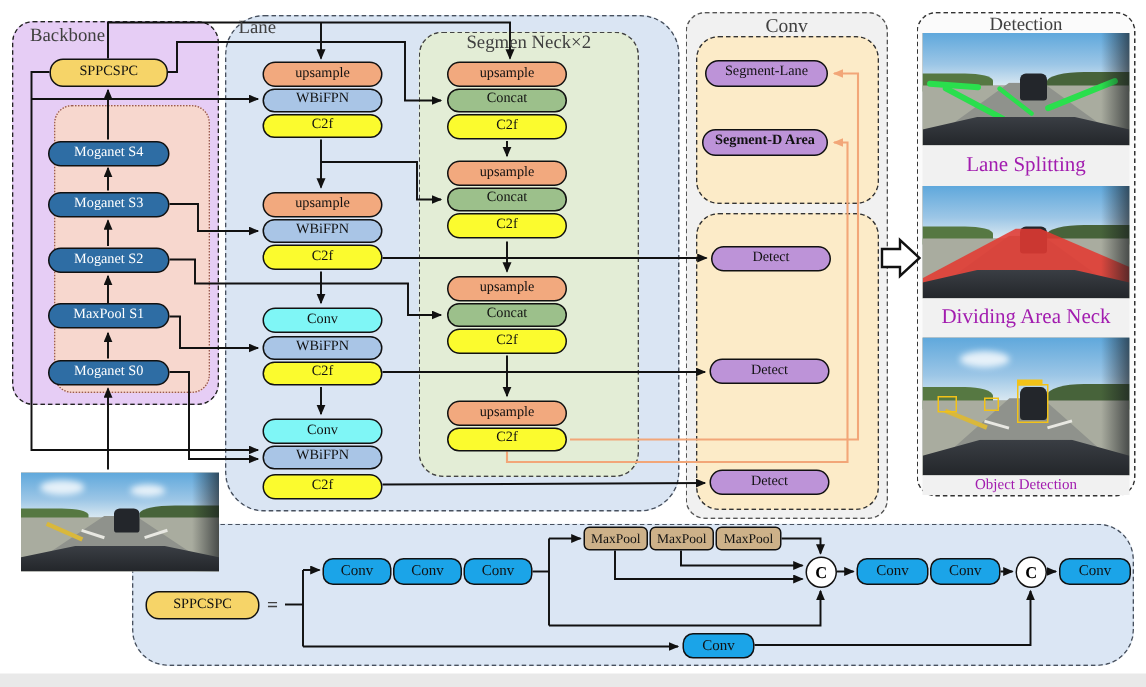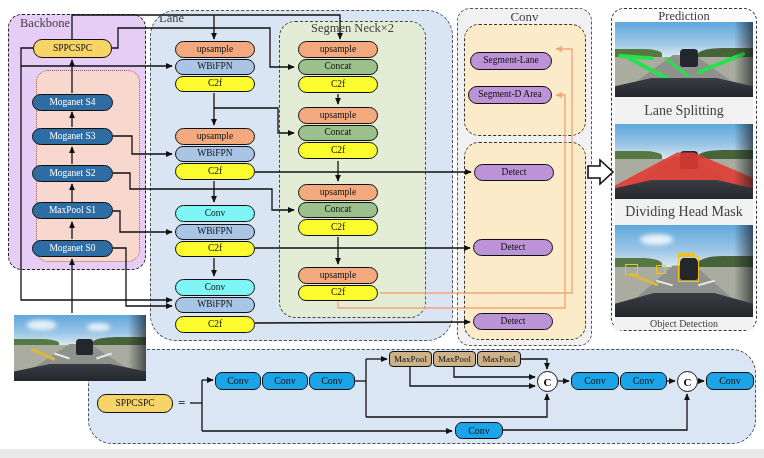--- a/index.html
+++ b/index.html
@@ -40,21 +40,21 @@
   .scene .hood{position:absolute;left:0;bottom:0;width:100%;height:26%;background:linear-gradient(#3A3E44,#23262A);
                clip-path:polygon(0 45%,28% 0,72% 0,100% 45%,100% 100%,0 100%);}
   .scene .streak{position:absolute;right:0;top:0;width:14%;height:100%;
                  background:linear-gradient(to left,rgba(20,24,28,.65),rgba(20,24,28,0));}
   .gline{position:absolute;background:#2ADF4D;border-radius:2px;}
   .mask-red{position:absolute;left:0;top:0;width:100%;height:100%;background:#E23A32;opacity:.88;
             clip-path:polygon(45% 38%,57% 38%,100% 72%,100% 92%,0 92%,0 82%);}
   .ybox{position:absolute;border:1.6px solid #F2C218;box-sizing:border-box;}
   .ytag{position:absolute;background:#F2C218;height:4px;}
   .plabel{position:absolute;background:#F1F1F1;display:flex;align-items:center;justify-content:center;
-          color:#404040;z-index:3;}
+          color:#a21caf;z-index:3;}
   .flowarrow{position:absolute;z-index:4;}
   .footer{position:absolute;left:0;top:449px;width:764px;height:9px;background:#E9E9E9;}
 </style>
 </head>
 <body>
 
 <div id="stage">
 
   <div class="sec" style="left:8px;top:14px;width:138px;height:256px;background:#E6CDF5;border:1.6px dashed #222;border-radius:14px;"></div>
   <div class="sec" style="left:36px;top:70px;width:104px;height:192px;background:#F7D7CE;border:1.4px dotted #9a5a50;border-radius:12px;"></div>
@@ -63,21 +63,21 @@
   <div class="sec" style="left:457px;top:8px;width:135px;height:338px;background:#F1F1F1;border:1.5px dashed #555;border-radius:13px;"></div>
   <div class="sec" style="left:464px;top:24px;width:122px;height:112px;background:#FCEBC8;border:1.4px dashed #333;border-radius:15px;"></div>
   <div class="sec" style="left:464px;top:142px;width:122px;height:198px;background:#FCEBC8;border:1.4px dashed #333;border-radius:15px;"></div>
   <div class="sec" style="left:611px;top:8px;width:146px;height:323px;background:#FBFBFB;border:1.5px dashed #333;border-radius:13px;"></div>
   <div class="sec" style="left:88px;top:349px;width:668px;height:95px;background:#DBE6F4;border:1.6px dashed #47505e;border-radius:24px;"></div>
 
   <div class="sec-title" style="left:20px;top:16px;">Backbone</div>
   <div class="sec-title" style="left:159px;top:11px;">Lane</div>
   <div class="sec-title" style="left:279px;top:21px;width:147px;text-align:center;">Segmen Neck×2</div>
   <div class="sec-title" style="left:457px;top:9px;width:135px;text-align:center;font-size:13px;">Conv</div>
-  <div class="sec-title" style="left:611px;top:9px;width:146px;text-align:center;">Prediction</div>
+  <div class="sec-title" style="left:611px;top:9px;width:146px;text-align:center;">Detection</div>
 
   <svg class="wires" width="764" height="458" viewBox="0 0 764 458">
     <defs>
       <marker id="ah" markerWidth="8" markerHeight="8" refX="6.2" refY="3" orient="auto" markerUnits="userSpaceOnUse">
         <path d="M0,0 L7,3 L0,6 z" fill="#111"></path>
       </marker>
       <marker id="aho" markerWidth="8" markerHeight="8" refX="6.2" refY="3" orient="auto" markerUnits="userSpaceOnUse">
         <path d="M0,0 L7,3 L0,6 z" fill="#F2A678"></path>
       </marker>
     </defs>
@@ -163,22 +163,22 @@
   <div class="pill c-c2f" style="left:298px;top:76px;width:80px;height:17px;">C2f</div>
   <div class="pill c-up" style="left:298px;top:107px;width:80px;height:17px;">upsample</div>
   <div class="pill c-cc" style="left:298px;top:125px;width:80px;height:16px;">Concat</div>
   <div class="pill c-c2f" style="left:298px;top:142px;width:80px;height:17px;">C2f</div>
   <div class="pill c-up" style="left:298px;top:184px;width:80px;height:17px;">upsample</div>
   <div class="pill c-cc" style="left:298px;top:202px;width:80px;height:16px;">Concat</div>
   <div class="pill c-c2f" style="left:298px;top:219px;width:80px;height:17px;">C2f</div>
   <div class="pill c-up" style="left:298px;top:267px;width:80px;height:17px;">upsample</div>
   <div class="pill c-c2f" style="left:298px;top:285px;width:80px;height:16px;">C2f</div>
 
-  <div class="pill c-head" style="left:470px;top:40px;width:82px;height:18px;margin-top:12px;">Segment-Lane</div>
-  <div class="pill c-head" style="left:468px;top:86px;width:84px;height:18px;">Segment-D Area</div>
+  <div class="pill c-head" style="left:470px;top:40px;width:82px;height:18px;">Segment-Lane</div>
+  <div class="pill c-head" style="left:468px;top:86px;width:84px;height:18px;font-weight:bold;">Segment-D Area</div>
   <div class="pill c-head" style="left:474px;top:164px;width:80px;height:17px;">Detect</div>
   <div class="pill c-head" style="left:473px;top:239px;width:80px;height:17px;">Detect</div>
   <div class="pill c-head" style="left:473px;top:313px;width:80px;height:17px;">Detect</div>
 
   <svg class="flowarrow" style="left:585px;top:156px;" width="32" height="32" viewBox="0 0 32 32">
     <polygon points="3,10 15,10 15,4 28,16 15,28 15,22 3,22" fill="#fff" stroke="#111" stroke-width="1.6"></polygon>
   </svg>
 
   <div class="scene" style="left:14px;top:315px;width:132px;height:66px;">
     <div class="sky"></div>
@@ -216,21 +216,21 @@
     <div class="sky"></div>
     <div class="hillL"></div>
       <div class="hillR"></div>
     <div class="shoulder"></div>
       <div class="road"></div>
     <div class="car"></div>
     <div class="mask-red"></div>
     <div class="streak"></div>
     <div class="hood"></div>
   </div>
-  <div class="plabel" style="left:615px;top:199px;width:138px;height:26px;font-size:14px;">Dividing Head Mask</div>
+  <div class="plabel" style="left:615px;top:199px;width:138px;height:26px;font-size:14px;">Dividing Area Neck</div>
 
   <div class="scene" style="left:615px;top:225px;width:138px;height:92px;">
     <div class="sky"></div>
     <div class="cloud" style="left:18%;top:10%;width:24%;height:12%;"></div>
     <div class="hillL"></div>
       <div class="hillR"></div>
     <div class="shoulder"></div>
       <div class="road"></div>
     <div class="yline" style="left:10%;top:58%;width:22%;height:3px;transform:rotate(22deg);"></div>
     <div class="lane" style="left:30%;top:62%;width:12%;height:2px;transform:rotate(16deg);"></div>

